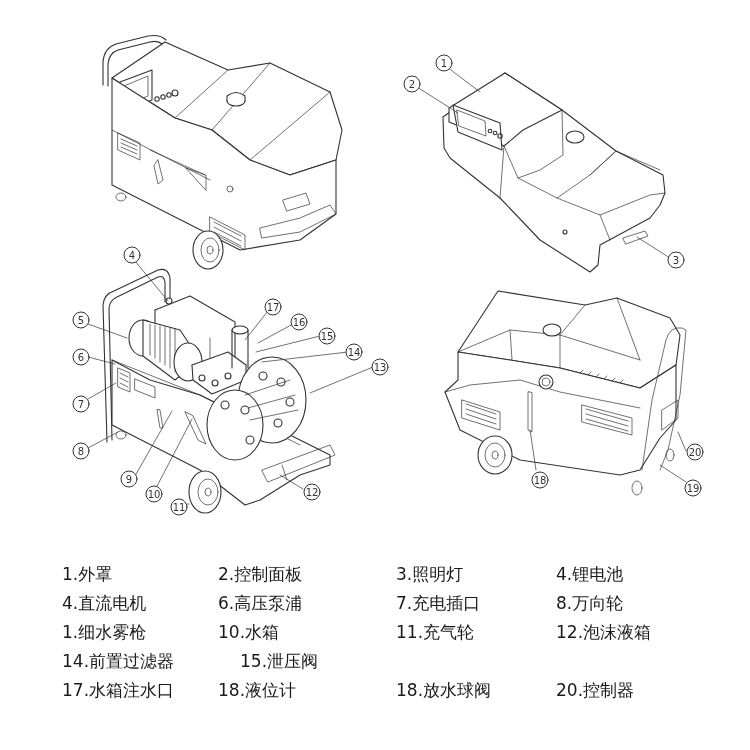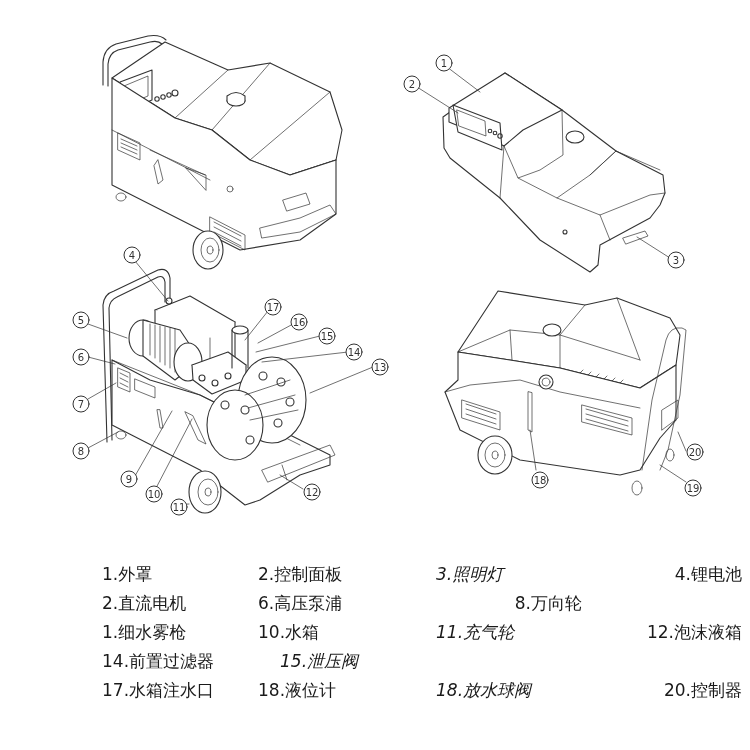--- a/index.html
+++ b/index.html
@@ -4,27 +4,27 @@
 <style>
   html,body{margin:0;padding:0;background:#ffffff;}
   body{width:750px;height:750px;position:relative;overflow:hidden;font-family:"DejaVu Sans",sans-serif;color:#1a1a1a;}
   svg.art{position:absolute;left:0;top:0;width:750px;height:750px;}
   .art *{fill:none;stroke:#333;stroke-width:1.1;stroke-linejoin:round;stroke-linecap:round;}
   .art .thin{stroke-width:0.7;}
   .art .fillw{fill:#fff;}
   .art text{fill:#333;stroke:none;font-family:"DejaVu Sans",sans-serif;}
   .callout circle{fill:#fff;stroke:#333;stroke-width:1;}
   .callout text{font-size:10px;text-anchor:middle;dominant-baseline:central;fill:#333;stroke:none;}
-  .legend{position:absolute;left:62px;top:560px;width:640px;margin-left:40px;}
+  .legend{position:absolute;left:62px;top:560px;width:640px;}
   .legend-row{display:flex;height:29px;align-items:center;}
   .legend-item{font-size:17px;white-space:nowrap;color:#1a1a1a;}
   .c1{width:156px;}
   .c2{width:178px;}
-  .c3{width:160px;font-style:italic;}
-  .c4{width:146px;text-align:right;}
+  .c3{width:160px;}
+  .c4{width:146px;}
 </style>
 </head>
 <body>
 
 <svg class="art" viewBox="0 0 750 750">
 
   <g>
 
     <path d="M103 85 L103 62 Q104 48 116 44 L148 36 Q160 34 166 40"></path>
     <path d="M108 86 L108 64 Q109 53 118 50 L150 42 Q158 40 162 44"></path>
@@ -276,22 +276,23 @@
 </svg>
 
 <div class="legend">
   <div class="legend-row">
     <span class="legend-item c1">1.外罩</span>
     <span class="legend-item c2">2.控制面板</span>
     <span class="legend-item c3">3.照明灯</span>
     <span class="legend-item c4">4.锂电池</span>
   </div>
   <div class="legend-row">
-    <span class="legend-item c1">2.直流电机</span>
+    <span class="legend-item c1">4.直流电机</span>
     <span class="legend-item c2">6.高压泵浦</span>
+    <span class="legend-item c3">7.充电插口</span>
     <span class="legend-item c4">8.万向轮</span>
   </div>
   <div class="legend-row">
     <span class="legend-item c1">1.细水雾枪</span>
     <span class="legend-item c2">10.水箱</span>
     <span class="legend-item c3">11.充气轮</span>
     <span class="legend-item c4">12.泡沫液箱</span>
   </div>
   <div class="legend-row">
     <span class="legend-item c2">14.前置过滤器</span>

